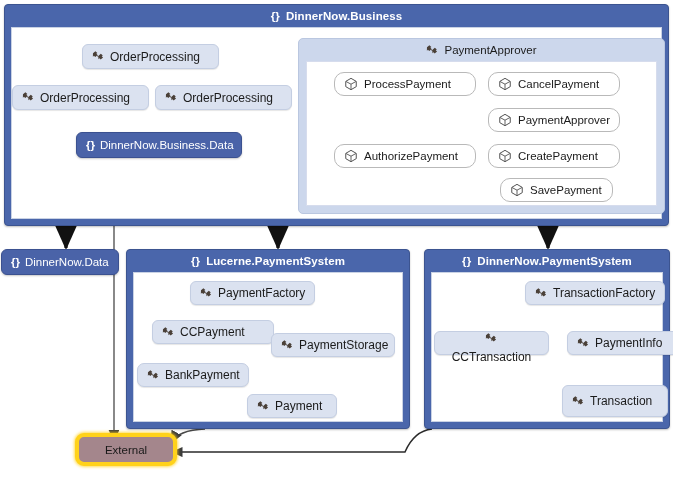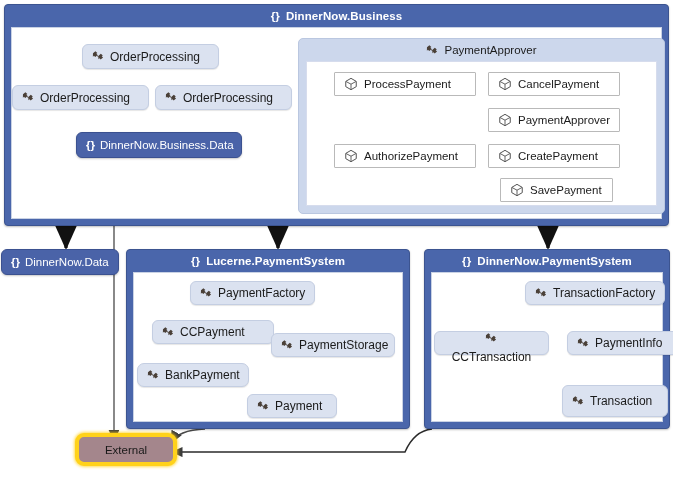--- a/index.html
+++ b/index.html
@@ -28,21 +28,21 @@
 
   
   .nnode{position:absolute;box-sizing:border-box;background:#4a63a8;
          border:1px solid #3b5190;border-radius:6px;
          display:flex;align-items:center;gap:5px;padding:0 9px;
          font-size:11.5px;color:#ffffff;white-space:nowrap;
          box-shadow:0 1px 2px rgba(0,0,0,.22);}
 
   
   .mnode{position:absolute;box-sizing:border-box;background:#ffffff;
-         border:1px solid #b9b9b9;border-radius:1px;
+         border:1px solid #b9b9b9;border-radius:10px;
          display:flex;align-items:center;gap:6px;padding:0 9px;
          font-size:11.5px;color:#1b1b1b;white-space:nowrap;}
 
   
   .subgroup{position:absolute;box-sizing:border-box;background:#ccd7ec;
             border:1px solid #bac7e0;border-radius:5px;}
   .subgroup > .shdr{position:absolute;left:0;top:0;right:0;height:22px;
             display:flex;align-items:center;justify-content:center;gap:5px;
             font-size:11.5px;color:#1b1b1b;}
   .subgroup > .sbody{position:absolute;left:7px;right:7px;top:22px;bottom:7px;

